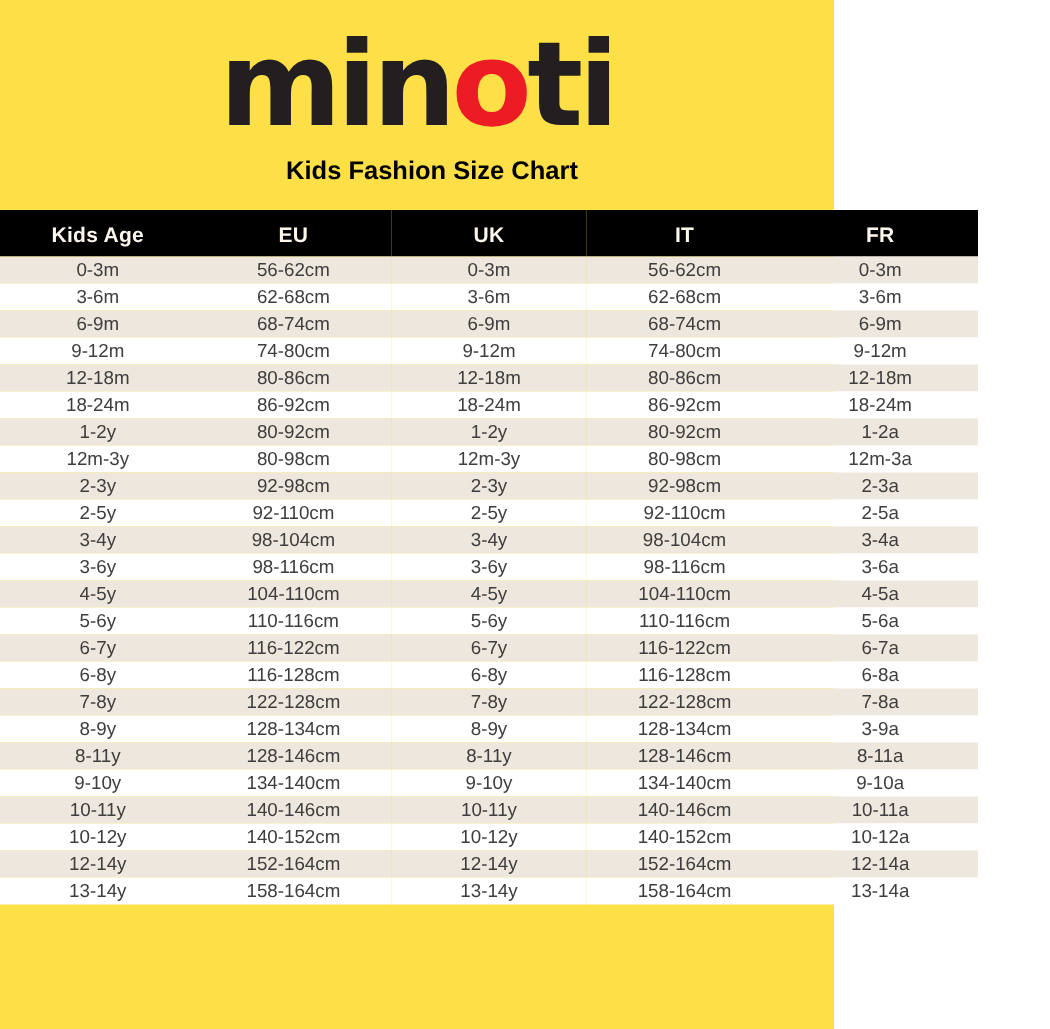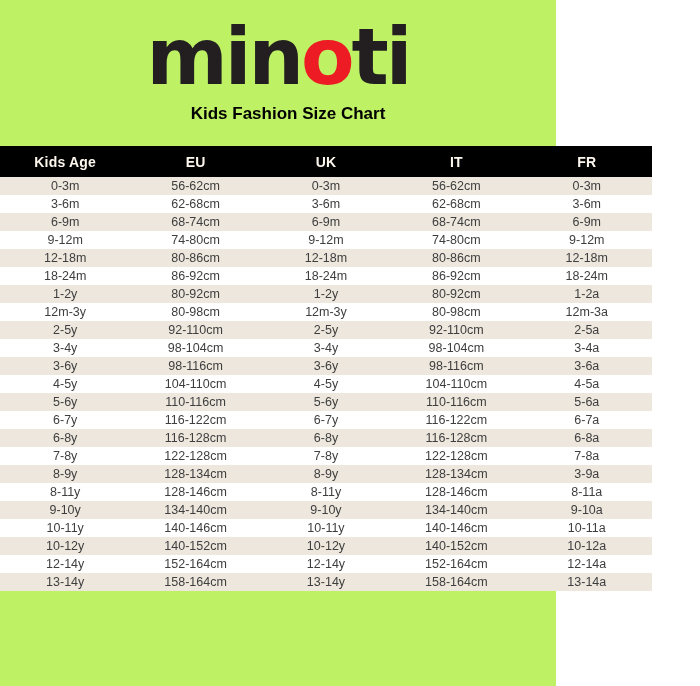--- a/index.html
+++ b/index.html
@@ -7,21 +7,21 @@
     padding: 0;
     background: #ffffff;
     width: 700px;
     height: 686px;
     font-family: "Liberation Sans", sans-serif;
     overflow: hidden;
   }
   .page {
     width: 556px;
     height: 686px;
-    background: #bef264;
+    background: #fde047;
   }
   .brand-header {
     text-align: center;
   }
   .logo {
     padding-top: 18px;
     font-family: "DejaVu Sans", sans-serif;
     font-weight: bold;
     font-size: 78px;
     line-height: 1.0;
@@ -36,21 +36,21 @@
     margin: 8px 0 0 0;
     font-size: 17px;
     font-weight: bold;
     color: #000000;
     text-align: center;
     font-family: "Liberation Sans", sans-serif;
     padding-left: 20px;
   }
   table.size-chart {
     width: 652px;
-    margin: 22px auto 0 auto;
+    margin: 16px auto 0 auto;
     border-collapse: collapse;
     table-layout: fixed;
   }
   table.size-chart thead th {
     background: var(--header-bg, #000000);
     color: var(--header-text, #fdf6ec);
     font-size: 14px;
     font-weight: bold;
     height: 31px;
     text-align: center;
@@ -143,20 +143,27 @@
           <td>1-2a</td>
         </tr>
         <tr>
           <td>12m-3y</td>
           <td>80-98cm</td>
           <td>12m-3y</td>
           <td>80-98cm</td>
           <td>12m-3a</td>
         </tr>
         <tr>
+          <td>2-3y</td>
+          <td>92-98cm</td>
+          <td>2-3y</td>
+          <td>92-98cm</td>
+          <td>2-3a</td>
+        </tr>
+        <tr>
           <td>2-5y</td>
           <td>92-110cm</td>
           <td>2-5y</td>
           <td>92-110cm</td>
           <td>2-5a</td>
         </tr>
         <tr>
           <td>3-4y</td>
           <td>98-104cm</td>
           <td>3-4y</td>

